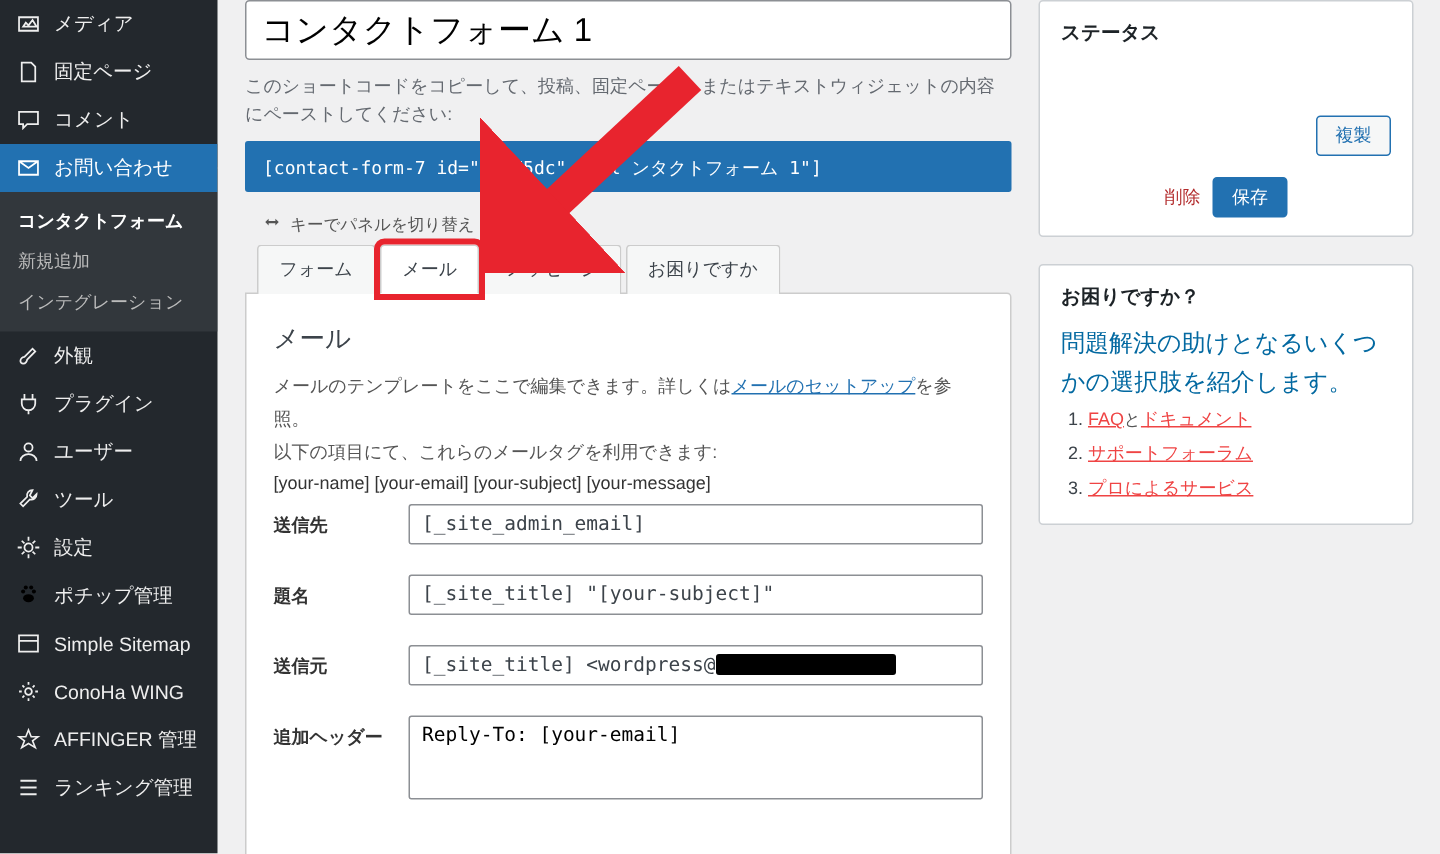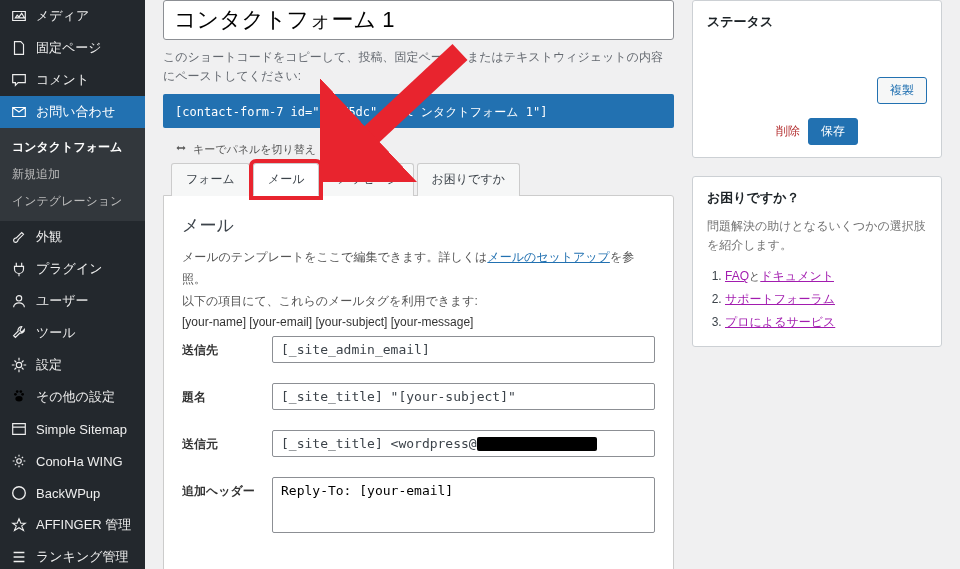--- a/index.html
+++ b/index.html
@@ -35,23 +35,23 @@
 .frow .inp,.frow .ta{flex:1;border:1px solid #8c8f94;border-radius:2px;padding:5px 8px;font-family:monospace;font-size:13px;background:#fff}
 .frow .ta{height:56px;resize:none}
 .box{background:#fff;border:1px solid #ccd0d4;border-radius:3px;margin-bottom:18px;padding:12px 14px}
 .box h3{font-size:13px;font-weight:600;margin-bottom:10px;color:#1d2327}
 .box .body{min-height:36px}
 .box .actions{display:flex;justify-content:flex-end;gap:8px;align-items:center}
 .box .del{color:#b32d2e;font-size:12px;cursor:pointer}
 .btn{border:1px solid #2271b1;background:#f6f7f7;color:#2271b1;padding:4px 12px;border-radius:3px;font-size:12px;cursor:pointer}
 .btn.pri{background:#2271b1;color:#fff}
 .box ol{padding-left:18px;font-size:12px;line-height:1.9}
-.box ol a{color:#a21caf;}
+.box ol a{color:#ef4444;}
 .box ol .sm{color:#555;font-size:11px}
-.box p.hd{font-size:12px;color:#737373;line-height:1.6;margin-bottom:10px}
+.box p.hd{font-size:16px;color:#0369a1;line-height:1.6;}
 .arrow{position:absolute;left:320px;top:32px;pointer-events:none;z-index:10}
 .redact{display:inline-block;background:#000;width:120px;height:14px;vertical-align:middle;border-radius:2px}
 </style>
 </head>
 <body>
 
 <div class="wrap">
   <div class="sidebar" id="side">
       <div class="mi">
         <svg viewBox="0 0 20 20">
@@ -115,40 +115,34 @@
         <span>設定</span>
       </div>
       <div class="mi">
         <svg viewBox="0 0 20 20">
           <circle cx="6" cy="7" r="1.5"></circle>
           <circle cx="14" cy="7" r="1.5"></circle>
           <circle cx="8" cy="4" r="1.5"></circle>
           <circle cx="12" cy="4" r="1.5"></circle>
           <ellipse cx="10" cy="12" rx="4" ry="3"></ellipse>
         </svg>
-        <span>その他の設定</span>
+        <span>ポチップ管理</span>
       </div>
       <div class="mi">
         <svg viewBox="0 0 20 20">
           <path d="M3 4h14v12H3z M3 8h14" fill="none" stroke="currentColor" stroke-width="1.3"></path>
         </svg>
         <span>Simple Sitemap</span>
       </div>
       <div class="mi">
         <svg viewBox="0 0 20 20">
           <circle cx="10" cy="10" r="2.5" fill="none" stroke="currentColor" stroke-width="1.3"></circle>
           <path d="M10 3v2M10 15v2M3 10h2M15 10h2M5.5 5.5l1.4 1.4M13.1 13.1l1.4 1.4M14.5 5.5l-1.4 1.4M5.5 14.5l1.4-1.4" stroke="currentColor" stroke-width="1.3"></path>
         </svg>
         <span>ConoHa WING</span>
-      </div>
-      <div class="mi">
-        <svg viewBox="0 0 20 20">
-          <circle cx="10" cy="10" r="7" fill="none" stroke="currentColor" stroke-width="1.5"></circle>
-        </svg>
-        <span>BackWPup</span>
       </div>
       <div class="mi">
         <svg viewBox="0 0 20 20">
           <path d="M10 3l2 5h5l-4 3 2 5-5-3-5 3 2-5-4-3h5z" fill="none" stroke="currentColor" stroke-width="1.2"></path>
         </svg>
         <span>AFFINGER 管理</span>
       </div>
       <div class="mi">
         <svg viewBox="0 0 20 20">
           <path d="M4 5h12M4 10h12M4 15h12" stroke="currentColor" stroke-width="1.5"></path>

